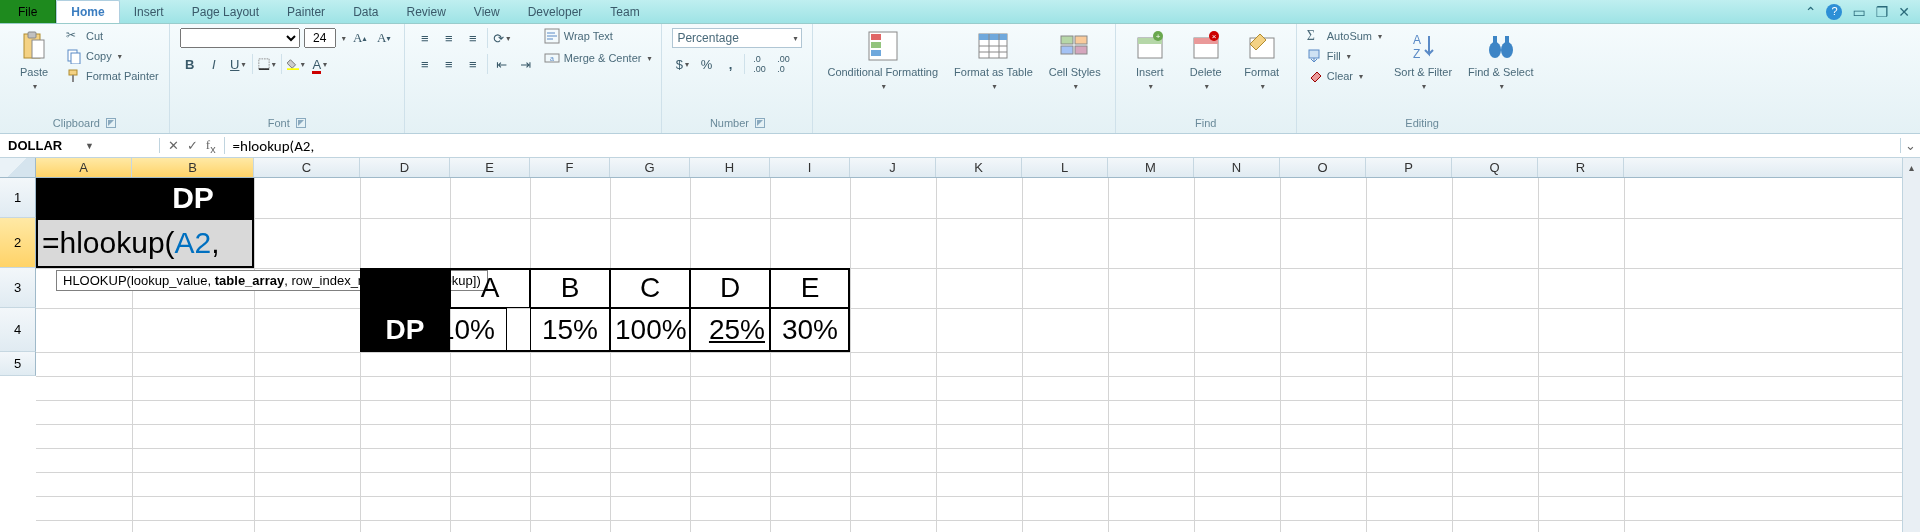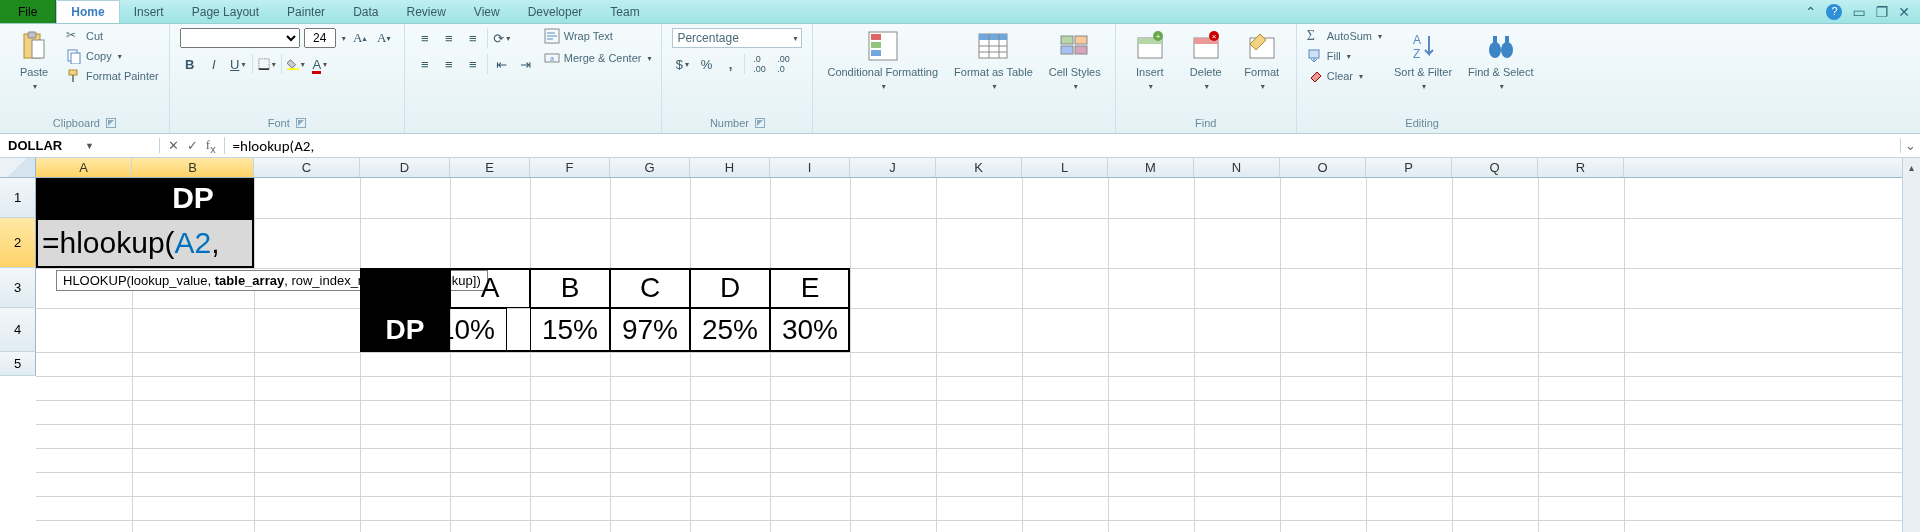--- a/index.html
+++ b/index.html
@@ -522,28 +522,28 @@
           <span style="width:100%;text-align:center;font-size:28px;">B</span>
         </div>
         <div class="cell" style="left: 494px; top: 130px; width: 80px; height: 44px;;justify-content:center;border:1px solid #000;">
           <span style="width:100%;text-align:center;font-size:28px;">15%</span>
         </div>
         <div style="position: absolute; left: 574px; top: 90px; width: 80px; height: 84px; pointer-events: none;"></div>
         <div class="cell" style="left: 574px; top: 90px; width: 80px; height: 40px;;justify-content:center;border:1px solid #000;">
           <span style="width:100%;text-align:center;font-size:28px;">C</span>
         </div>
         <div class="cell" style="left: 574px; top: 130px; width: 80px; height: 44px;;justify-content:center;border:1px solid #000;">
-          <span style="width:100%;text-align:center;font-size:28px;">97%</span>
+          <span style="width:100%;text-align:center;font-size:28px;">100%</span>
         </div>
         <div style="position: absolute; left: 654px; top: 90px; width: 80px; height: 84px; pointer-events: none;"></div>
         <div class="cell" style="left: 654px; top: 90px; width: 80px; height: 40px;;justify-content:center;border:1px solid #000;">
           <span style="width:100%;text-align:center;font-size:28px;">D</span>
         </div>
         <div class="cell" style="left: 654px; top: 130px; width: 80px; height: 44px;;justify-content:center;border:1px solid #000;">
-          <span style="width:100%;text-align:center;font-size:28px;">25%</span>
+          <span style="width:100%;text-align:right;font-size:28px;text-decoration:underline;">25%</span>
         </div>
         <div style="position: absolute; left: 734px; top: 90px; width: 80px; height: 84px; pointer-events: none;"></div>
         <div class="cell" style="left: 734px; top: 90px; width: 80px; height: 40px;;justify-content:center;border:1px solid #000;">
           <span style="width:100%;text-align:center;font-size:28px;">E</span>
         </div>
         <div class="cell" style="left: 734px; top: 130px; width: 80px; height: 44px;;justify-content:center;border:1px solid #000;">
           <span style="width:100%;text-align:center;font-size:28px;">30%</span>
         </div>
         <div style="position: absolute; left: 324px; top: 90px; width: 490px; height: 84px; border: 2px solid rgb(0, 0, 0); pointer-events: none;"></div>
       </div>

